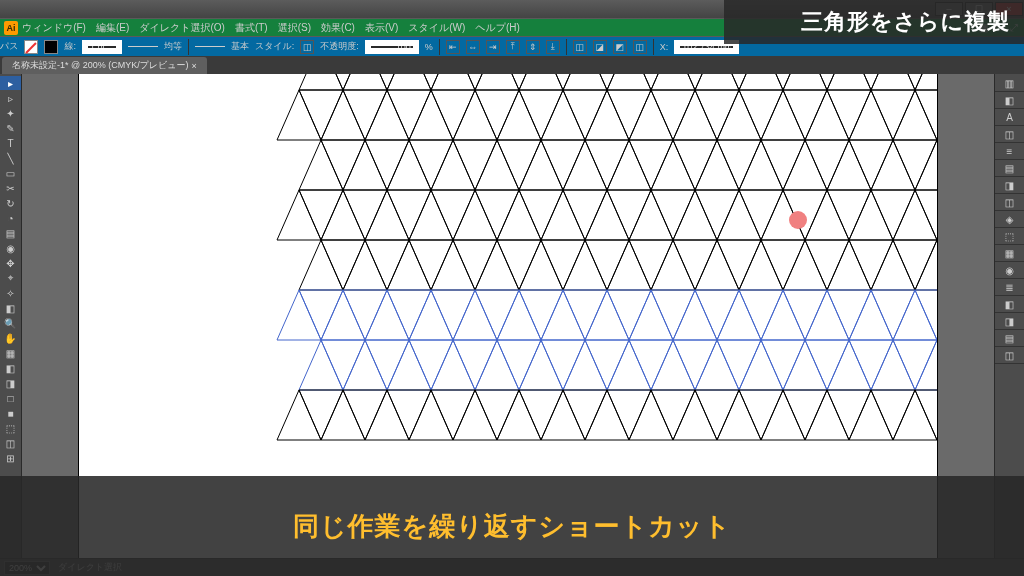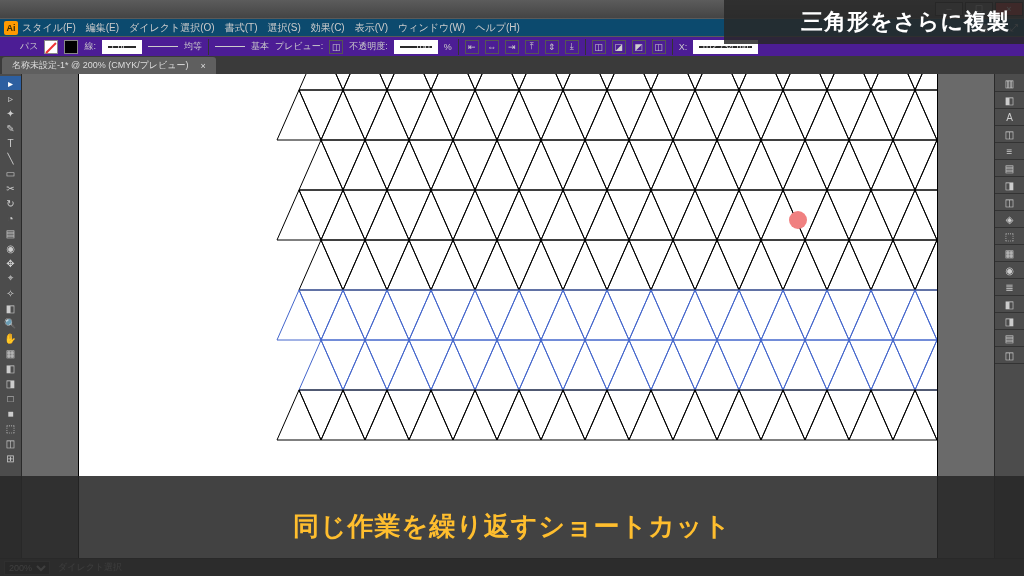--- a/index.html
+++ b/index.html
@@ -19,39 +19,39 @@
     align-items: center;
     color: #ccc;
     padding-left: 4px;
     font-size: 10px;
   }
   .titlebar .win-btns { margin-left: auto; display: flex; }
   .win-btn { width: 28px; height: 14px; margin: 0 1px; background: #666; border: 1px solid #222; display: flex; align-items: center; justify-content: center; font-size: 9px; color: #eee; }
   .win-btn.close { background: #b33; }
   .menubar {
     height: 18px;
-    background: #0c4a6e;
+    background: #15803d;
     display: flex;
     align-items: center;
     padding-left: 22px;
     font-size: 10px;
     color: #ccc;
     position: relative;
     border-top: 1px solid #5a5a5a;
   }
   .menubar .ai-logo { position: absolute; left: 4px; top: 2px; width: 14px; height: 14px; background: #ff9a00; color: #3a2a00; font-weight: bold; font-size: 9px; display: flex; align-items: center; justify-content: center; border-radius: 2px; }
   .menubar .mi { margin-right: 10px; }
   .menubar .extra { margin-left: auto; display: flex; gap: 6px; padding-right: 6px; }
   .optbar {
     height: 20px;
-    background: #4c1d95;
+    background: #0369a1;
     color: #ccc;
     display: flex;
     align-items: center;
-    padding: 0 20px;
+    padding: 0 0;
     gap: 6px;
     font-size: 9px;
     border-top: 1px solid #5a5a5a;
     overflow: hidden;
   }
   .optbar .lbl { }
   .optbar input[type=text] {
     height: 14px; width: 40px; font-size: 9px; background: #2a2a2a; border: 6px solid #ffffff; color: #ddd; padding: 0 2px;
   }
   .optbar .nofill { width: 14px; height: 14px; background: #fff; border: 1px solid #888; position: relative; }
@@ -67,21 +67,21 @@
     align-items: flex-end;
     padding-left: 2px;
     font-size: 9px;
   }
   .tab {
     background: #5f5f5f;
     color: #ddd;
     padding: 2px 10px;
     border-radius: 3px 3px 0 0;
     display: flex;
-    gap: 12px;
+    gap: 3px;
     align-items: center;
   }
   .tab .x { font-size: 9px; }
 
   .work {
     position: relative;
     height: calc(576px - 18px - 18px - 20px - 18px - 18px);
     display: flex;
     background: #2f2f2f;
   }
@@ -206,51 +206,51 @@
   <span> </span>
   <div class="win-btns">
     <div class="win-btn">–</div>
     <div class="win-btn">☐</div>
     <div class="win-btn close">×</div>
   </div>
 </div>
 
 <div class="menubar">
   <div class="ai-logo">Ai</div>
-  <span class="mi">スタイル(F)</span>
+  <span class="mi">ウィンドウ(F)</span>
   <span class="mi">編集(E)</span>
   <span class="mi">ダイレクト選択(O)</span>
   <span class="mi">書式(T)</span>
   <span class="mi">選択(S)</span>
   <span class="mi">効果(C)</span>
   <span class="mi">表示(V)</span>
-  <span class="mi">ウィンドウ(W)</span>
+  <span class="mi">スタイル(W)</span>
   <span class="mi">ヘルプ(H)</span>
   <div class="extra">
     <span>▦</span>
     <span>▭</span>
     <span>⤢</span>
   </div>
 </div>
 
 <div class="optbar">
   <span class="lbl">パス</span>
   <div class="nofill"></div>
   <div class="stroke-swatch"></div>
   <span>線:</span>
   <input type="text" value="1 pt" style="">
   <div class="line-sample"></div>
   <span>均等</span>
   <div class="sep"></div>
   <div class="line-sample"></div>
   <span>基本</span>
-  <span>プレビュー:</span>
+  <span>スタイル:</span>
   <div class="iconcell">◫</div>
   <span>不透明度:</span>
-  <input type="text" style="width: 44px; text-align: right;" value="100">
+  <input type="text" style="width: 54px; text-align: right;" value="100">
   <span>%</span>
   <div class="sep"></div>
   <div class="iconcell">⇤</div>
   <div class="iconcell">⇔</div>
   <div class="iconcell">⇥</div>
   <div class="iconcell">⤒</div>
   <div class="iconcell">⇕</div>
   <div class="iconcell">⤓</div>
   <div class="sep"></div>
   <div class="iconcell">◫</div>

